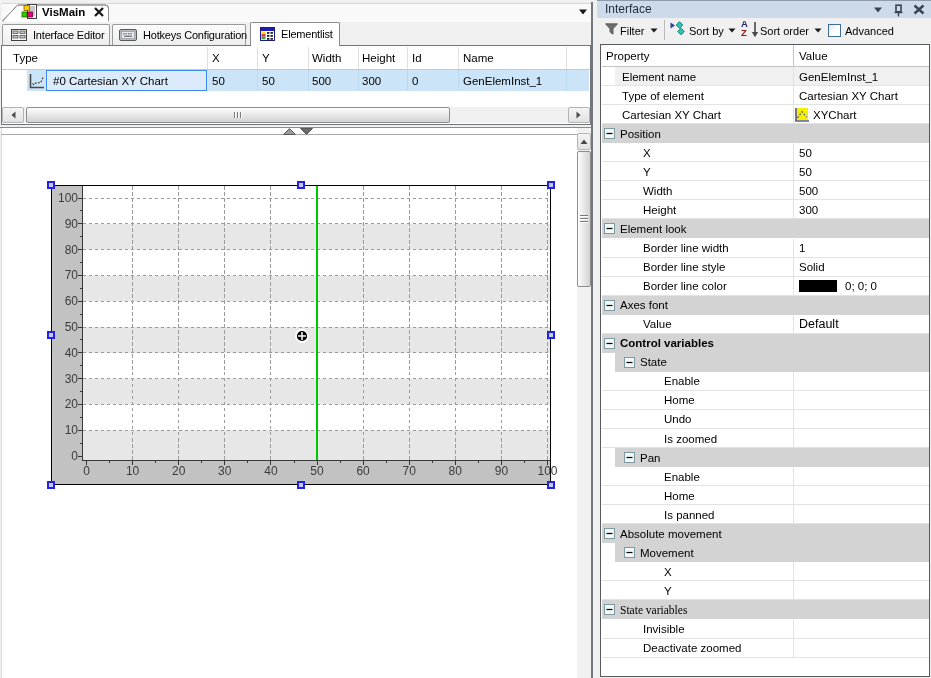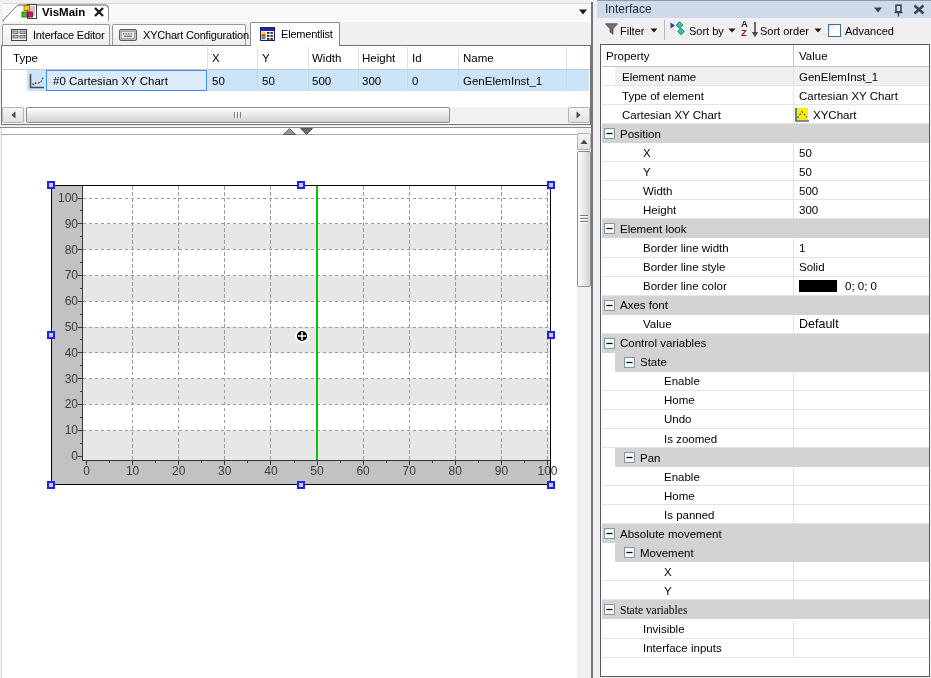--- a/index.html
+++ b/index.html
@@ -51,21 +51,21 @@
 <rect x="0.5" y="0.5" width="17" height="11" rx="1.5" fill="#b8bcc2" stroke="#5a5a5a"></rect>
 <rect x="2.5" y="2.5" width="13" height="7" fill="#e8eaec" stroke="#8a8a8a" stroke-width="0.6"></rect>
 <g fill="#7a7e84">
 <rect x="4" y="4" width="1.5" height="1.5"></rect>
         <rect x="6.5" y="4" width="1.5" height="1.5"></rect>
         <rect x="9" y="4" width="1.5" height="1.5"></rect>
         <rect x="11.5" y="4" width="1.5" height="1.5"></rect>
 <rect x="5" y="6.5" width="8" height="1.5"></rect>
 </g>
 </svg>
-<div class="lbl f11" style="left:143px;top:29px;height:13px;line-height:13px;letter-spacing:-0.2px;">XYChart Configuration</div>
+<div class="lbl f11" style="left:143px;top:29px;height:13px;line-height:13px;letter-spacing:-0.2px;">Hotkeys Configuration</div>
 <svg class="abs" style="left:260px;top:27px;" width="15" height="14" viewBox="0 0 15 14">
 <rect x="0.5" y="0.5" width="14" height="13" fill="#ffffff" stroke="#1a1a80"></rect>
 <rect x="1" y="1" width="13" height="3" fill="#2020b0"></rect>
 <rect x="1.5" y="4.5" width="4" height="2.6" fill="#ffe000"></rect>
 <rect x="1.5" y="7.1" width="4" height="2.6" fill="#e83050"></rect>
 <rect x="1.5" y="9.7" width="4" height="2.6" fill="#30b030"></rect>
 <g fill="#202020">
 <rect x="7" y="5" width="2.4" height="1.8"></rect>
         <rect x="10.5" y="5" width="2.4" height="1.8"></rect>
 <rect x="7" y="8" width="2.4" height="1.8"></rect>
@@ -372,21 +372,21 @@
 <div class="lbl f115" style="left:620px;top:298.1px;height:14px;line-height:14px;">Axes font</div>
 <div class="abs" style="left:602px;top:332.7px;width:327px;height:1px;background:#e3e3e3;"></div>
 <div class="abs" style="left:793px;top:314.6px;width:1px;height:19.1px;background:#e2e2e2;"></div>
 <div class="lbl f115" style="left:643px;top:317.2px;height:14px;line-height:14px;">Value</div>
 <div class="lbl" style="left:799px;top:316.2px;height:16px;line-height:16px;font-size:12.5px;">Default</div>
 <div class="abs" style="left:602px;top:333.7px;width:327px;height:19.1px;background:#d3d3d3;"></div>
 <svg class="abs" style="left:604px;top:337.7px;" width="11" height="11" viewBox="0 0 11 11">
       <rect x="0.5" y="0.5" width="10" height="10" fill="#f2f8f8" stroke="#7d9aa2"></rect>
       <line x1="2.5" y1="5.5" x2="8.5" y2="5.5" stroke="#000000" stroke-width="1.2"></line>
     </svg>
-<div class="lbl f115" style="left:620px;top:336.2px;height:14px;line-height:14px;">Control variables</div>
+<div class="lbl f115" style="left:620px;top:336.2px;height:14px;line-height:14px;font-weight:bold;">Control variables</div>
 <div class="abs" style="left:615px;top:352.8px;width:314px;height:19.1px;background:#d3d3d3;"></div>
 <svg class="abs" style="left:624px;top:356.8px;" width="11" height="11" viewBox="0 0 11 11">
       <rect x="0.5" y="0.5" width="10" height="10" fill="#f2f8f8" stroke="#7d9aa2"></rect>
       <line x1="2.5" y1="5.5" x2="8.5" y2="5.5" stroke="#000000" stroke-width="1.2"></line>
     </svg>
 <div class="lbl f115" style="left:640px;top:355.3px;height:14px;line-height:14px;">State</div>
 <div class="abs" style="left:602px;top:389.9px;width:327px;height:1px;background:#e3e3e3;"></div>
 <div class="abs" style="left:793px;top:371.8px;width:1px;height:19.1px;background:#e2e2e2;"></div>
 <div class="lbl f115" style="left:664px;top:374.3px;height:14px;line-height:14px;">Enable</div>
 <div class="abs" style="left:602px;top:408.9px;width:327px;height:1px;background:#e3e3e3;"></div>
@@ -435,13 +435,13 @@
 <svg class="abs" style="left:604px;top:604.4px;" width="11" height="11" viewBox="0 0 11 11">
       <rect x="0.5" y="0.5" width="10" height="10" fill="#f2f8f8" stroke="#7d9aa2"></rect>
       <line x1="2.5" y1="5.5" x2="8.5" y2="5.5" stroke="#000000" stroke-width="1.2"></line>
     </svg>
 <div class="lbl f115" style="left:620px;top:602.9px;height:14px;line-height:14px;font-family:Liberation Serif, serif;">State variables</div>
 <div class="abs" style="left:602px;top:637.5px;width:327px;height:1px;background:#e3e3e3;"></div>
 <div class="abs" style="left:793px;top:619.5px;width:1px;height:19.1px;background:#e2e2e2;"></div>
 <div class="lbl f115" style="left:643px;top:622.0px;height:14px;line-height:14px;">Invisible</div>
 <div class="abs" style="left:602px;top:656.5px;width:327px;height:1px;background:#e3e3e3;"></div>
 <div class="abs" style="left:793px;top:638.5px;width:1px;height:19.1px;background:#e2e2e2;"></div>
-<div class="lbl f115" style="left:643px;top:641.0px;height:14px;line-height:14px;">Interface inputs</div>
+<div class="lbl f115" style="left:643px;top:641.0px;height:14px;line-height:14px;">Deactivate zoomed</div>
 </div>
 </body></html>

